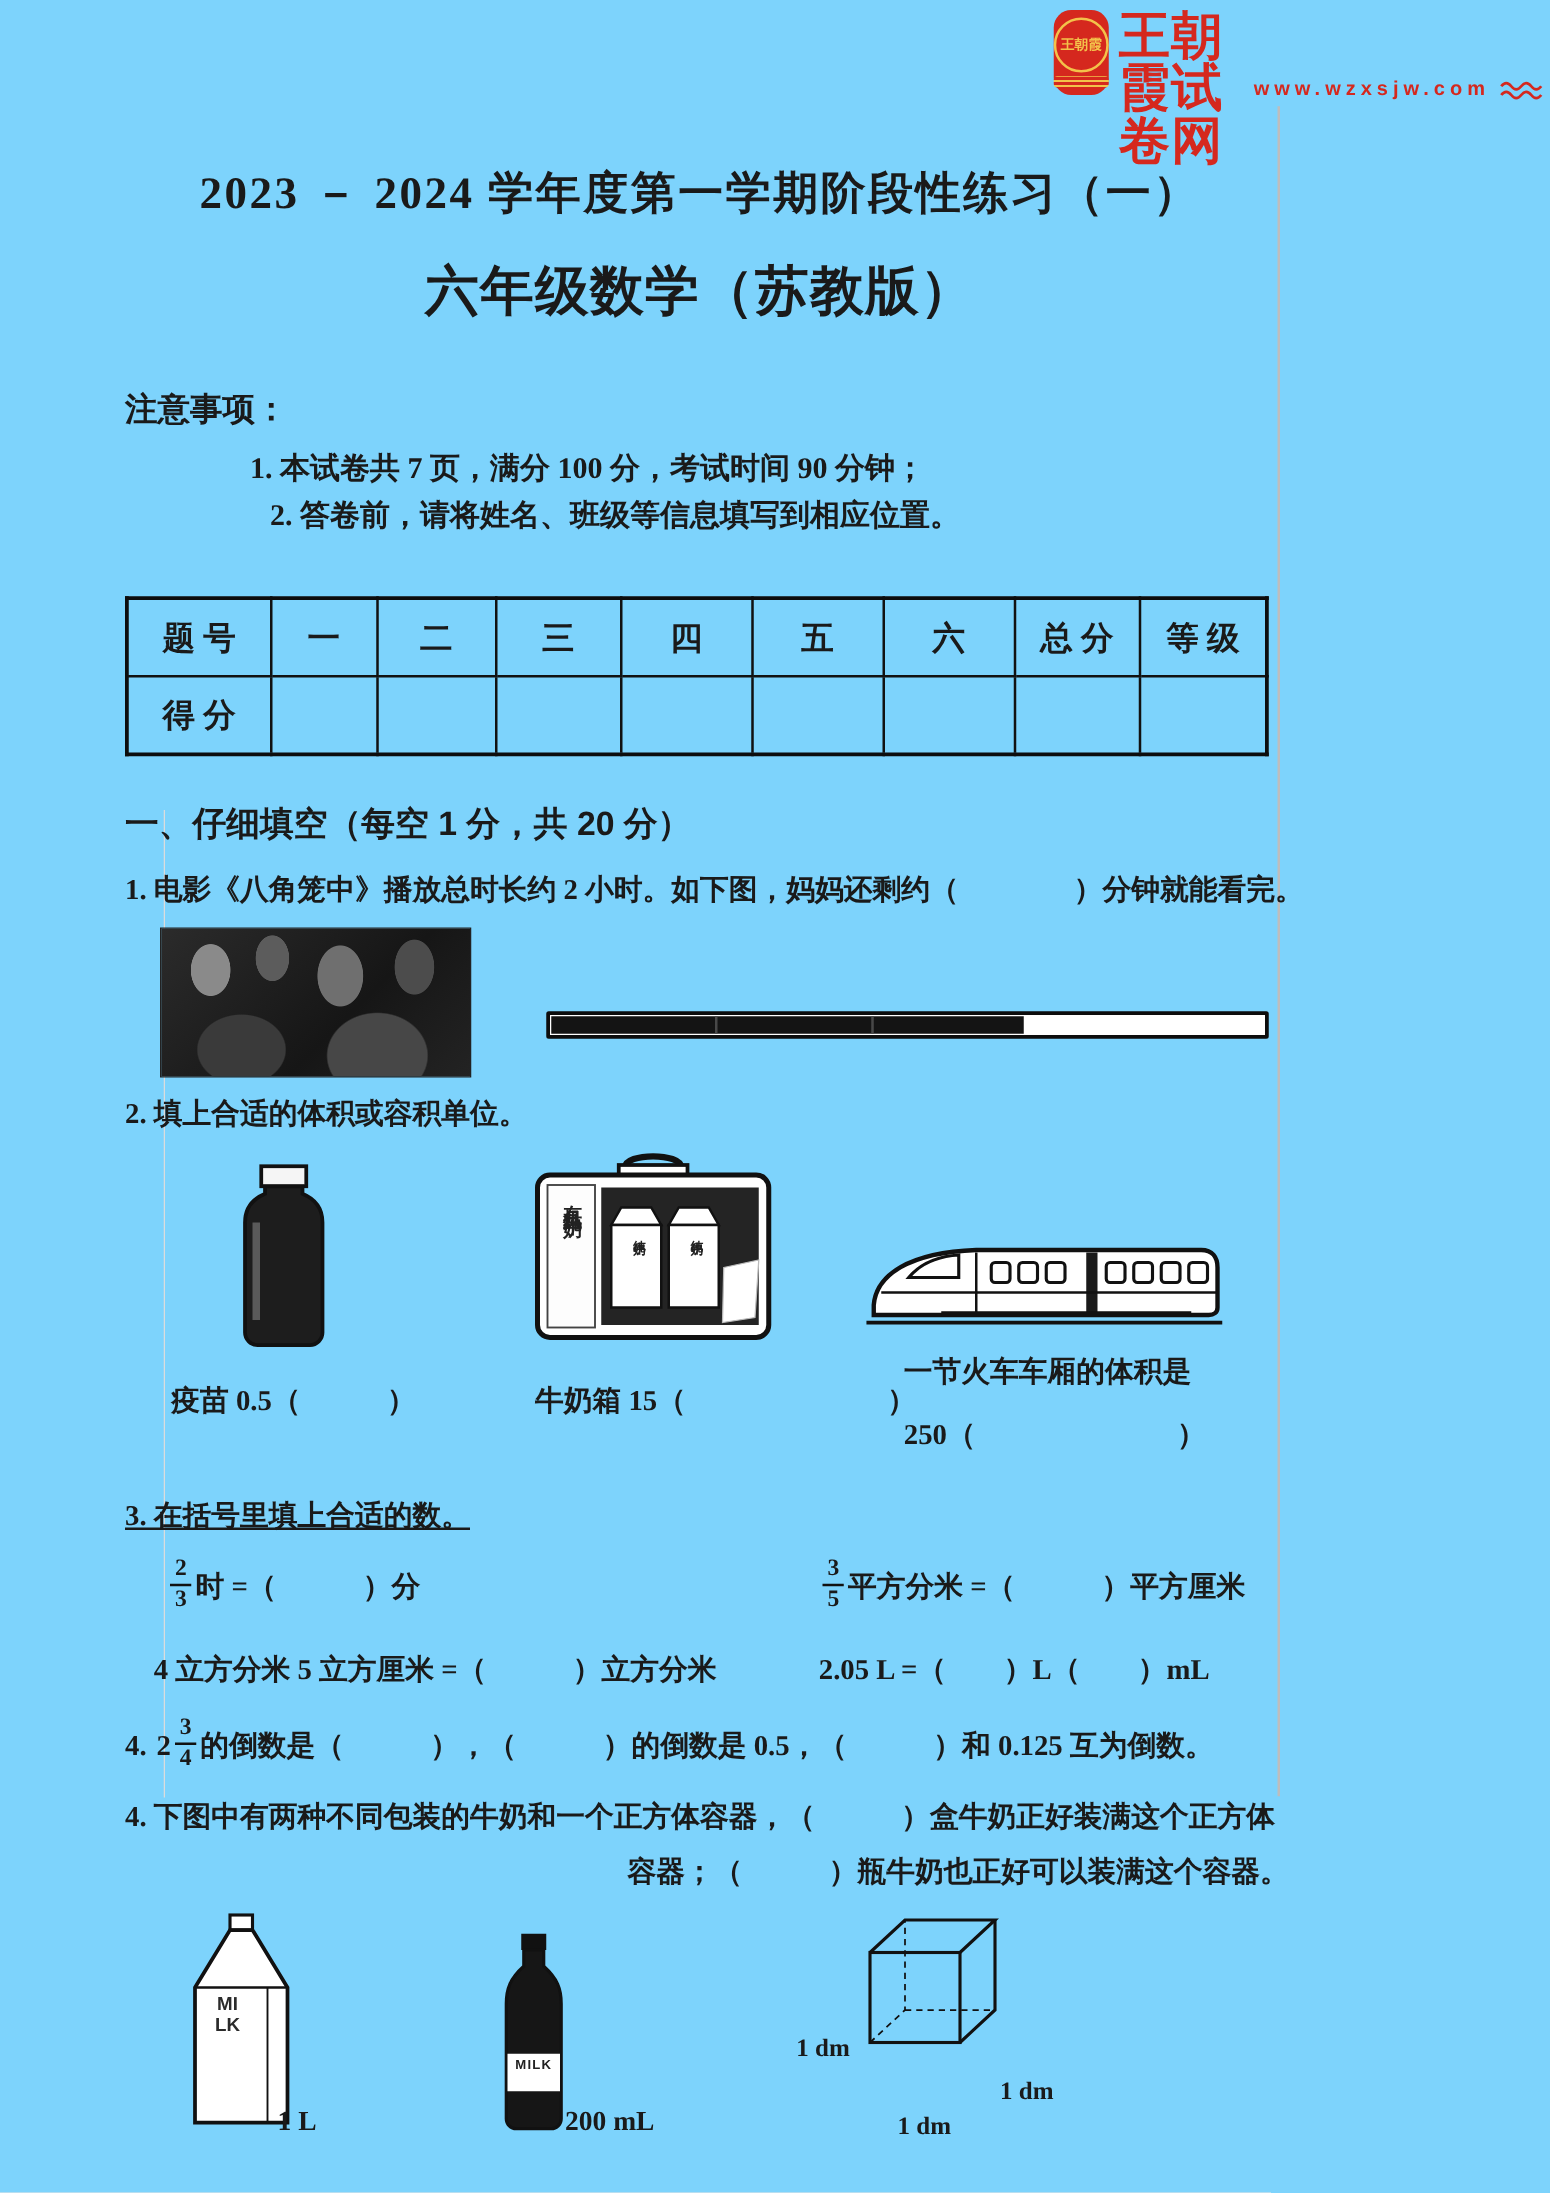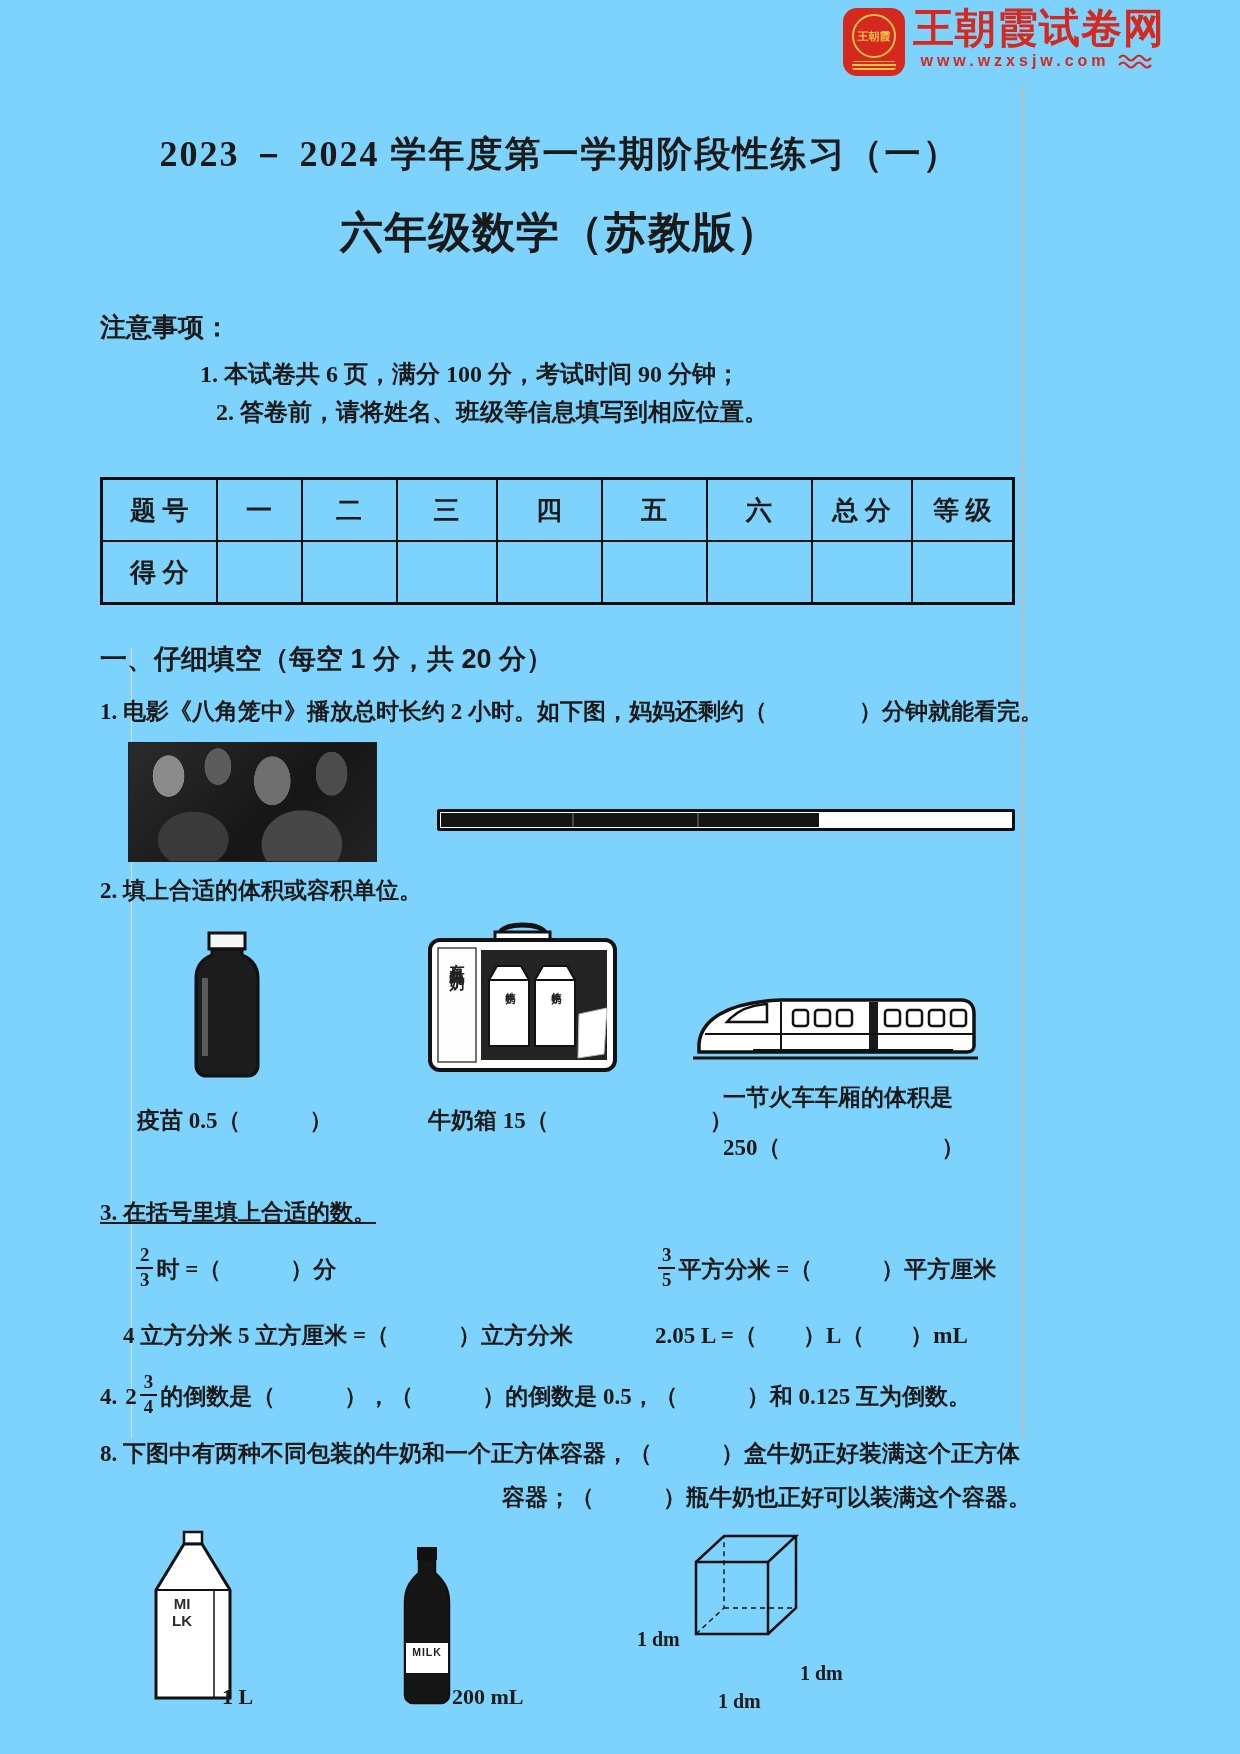--- a/index.html
+++ b/index.html
@@ -12,21 +12,21 @@
 
   
   .logo{position:absolute;left:843px;top:8px;display:flex;gap:8px;align-items:flex-start;}
   .logo-icon{width:62px;height:68px;background:#d5281e;border-radius:14px;
     display:flex;flex-direction:column;align-items:center;justify-content:center;gap:3px;}
   .logo-ring{width:40px;height:40px;border-radius:50%;border:2px solid #f3c24a;
     display:flex;align-items:center;justify-content:center;}
   .logo-ring span{color:#f3c24a;font-size:11px;font-weight:700;line-height:1;}
   .logo-waves{width:44px;height:9px;
     background:repeating-linear-gradient(0deg,#f3c24a 0 2px,#d5281e 2px 4px);border-radius:3px;}
-  .logo-textcol{display:flex;flex-direction:column;align-items:center;}
+  .logo-textcol{display:flex;flex-direction:row;}
   .brand{color:#d5281e;font-size:41px;font-weight:700;line-height:1.02;letter-spacing:1px;
     font-family:"Liberation Sans","DejaVu Sans",sans-serif;}
   .url-row{display:flex;align-items:center;gap:8px;margin-top:2px;}
   .url{color:#d5281e;font-size:16px;font-weight:700;letter-spacing:4px;
     font-family:"Liberation Sans","DejaVu Sans",sans-serif;}
   .squiggle{flex:none;}
 
   
   .scanline-r{position:absolute;left:1022px;top:85px;width:2px;height:1352px;background:#bdbdbd;}
   .scanline-l{position:absolute;left:131px;top:648px;width:1px;height:790px;background:#dcdcdc;}
@@ -143,21 +143,21 @@
     </div>
   </div>
 
   <div class="scanline-r"></div>
   <div class="scanline-l"></div>
 
   <div class="title txt">2023 － 2024 学年度第一学期阶段性练习（一）</div>
   <div class="subtitle txt">六年级数学（苏教版）</div>
 
   <div class="notice-h txt">注意事项：</div>
-  <div class="notice-1 txt">1. 本试卷共 6 页，满分 100 分，考试时间 90 分钟；</div>
+  <div class="notice-1 txt">1. 本试卷共 7 页，满分 100 分，考试时间 90 分钟；</div>
   <div class="notice-2 txt">2. 答卷前，请将姓名、班级等信息填写到相应位置。</div>
 
   <table class="score-table">
     <colgroup>
       <col style="width:115px">
         <col style="width:85px">
         <col style="width:95px">
       <col style="width:100px">
         <col style="width:105px">
         <col style="width:105px">
@@ -273,21 +273,21 @@
     <span class="txt">4.</span>
     <span style="width:8px"></span>
     <span class="txt">2</span>
     <span class="frac">
       <span class="fnum">3</span>
       <span class="fden">4</span>
     </span>
     <span class="txt">的倒数是（　　　），（　　　）的倒数是 0.5，（　　　）和 0.125 互为倒数。</span>
   </div>
 
-  <div class="q q5a txt">8. 下图中有两种不同包装的牛奶和一个正方体容器，（　　　）盒牛奶正好装满这个正方体</div>
+  <div class="q q5a txt">4. 下图中有两种不同包装的牛奶和一个正方体容器，（　　　）盒牛奶正好装满这个正方体</div>
   <div class="q q5b txt">容器；（　　　）瓶牛奶也正好可以装满这个容器。</div>
 
   <svg class="carton" width="88" height="178" viewBox="0 0 88 178">
     <rect x="36" y="4" width="18" height="12" fill="#fff" stroke="#111" stroke-width="2.5"></rect>
     <path d="M8 62 L36 16 L54 16 L82 62 V170 H8 Z" fill="#fff" stroke="#111" stroke-width="3"></path>
     <line x1="8" y1="62" x2="82" y2="62" stroke="#111" stroke-width="2"></line>
     <line x1="66" y1="62" x2="66" y2="170" stroke="#111" stroke-width="1.5"></line>
   </svg>
   <div class="milk-stack">MILK</div>
   <div class="vol vol-carton txt">1 L</div>

